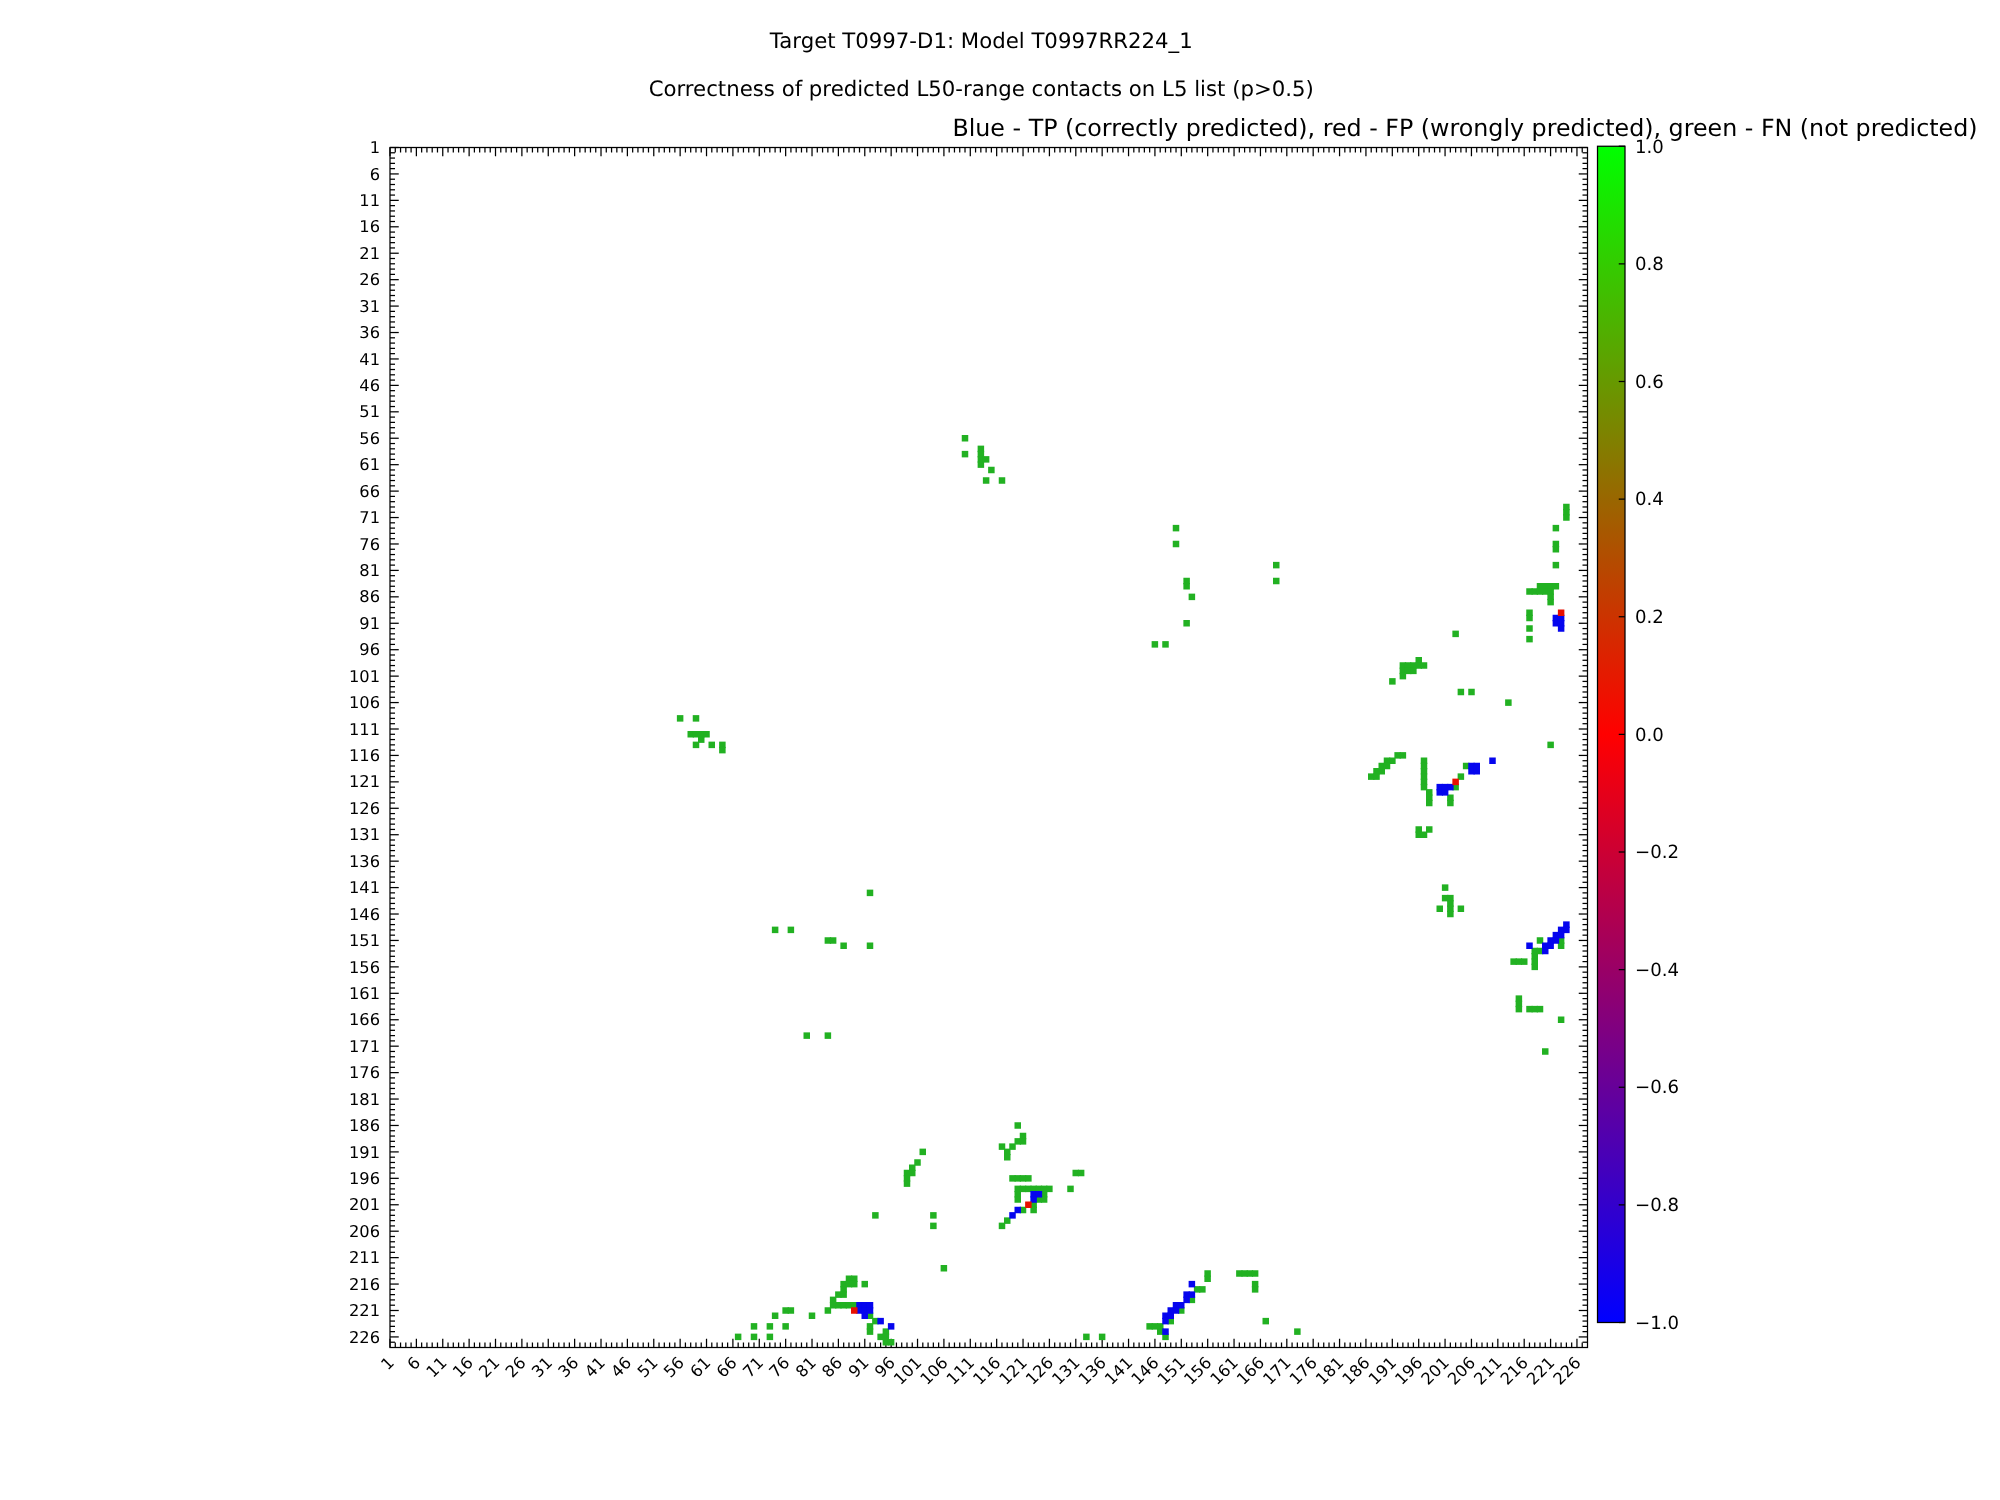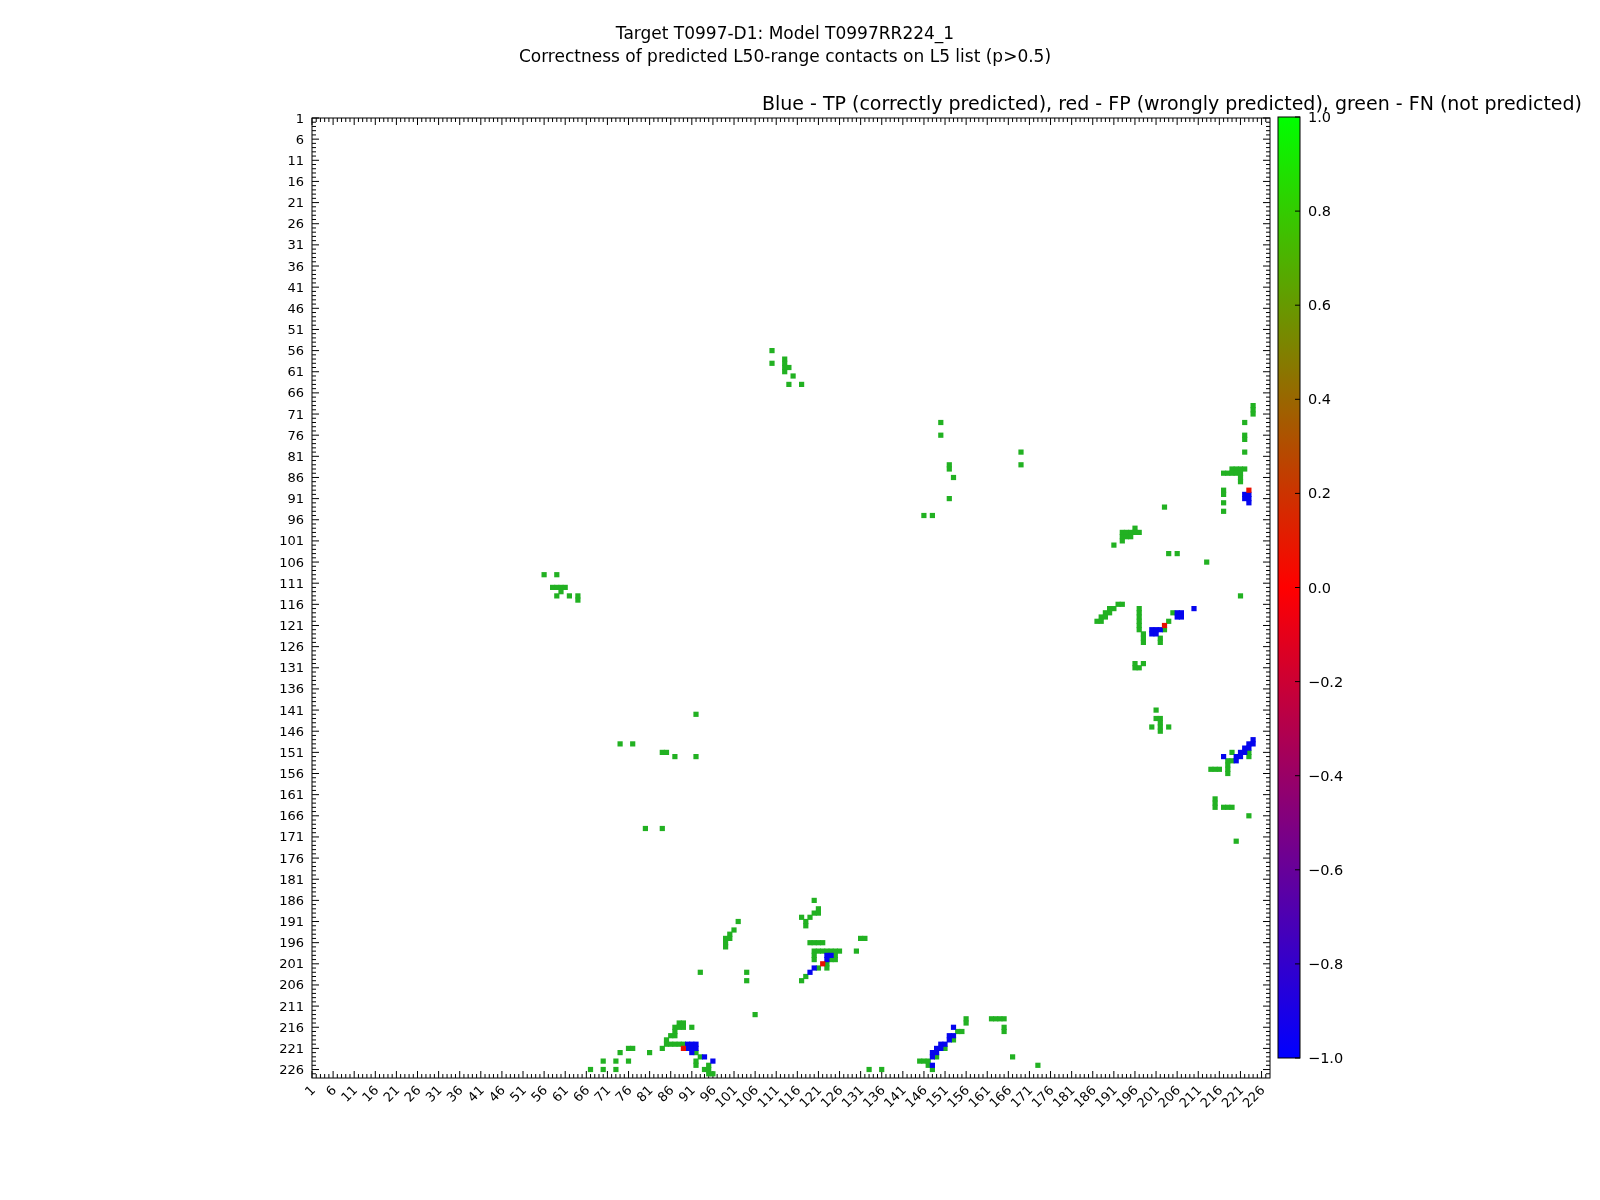--- a/index.html
+++ b/index.html
@@ -1,20 +1,20 @@
 <!DOCTYPE html>
 <html><head>
 <meta charset="utf-8">
 <style>
   html,body{margin:0;padding:0;background:#fff;}
   #figure{position:relative;width:1600px;height:1200px;background:#fff;overflow:hidden;
           font-family:"DejaVu Sans","Liberation Sans",sans-serif;color:#000;}
   .suptitle{position:absolute;left:0;width:1570px;text-align:center;font-size:17px;line-height:22px;}
   #supt1{top:22px;}
-  #supt2{top:45px;}
+  #supt2{top:61px;}
   #axtitle{position:absolute;top:92px;left:0;width:1582px;text-align:right;font-size:19px;}
   svg text.tick{font-family:"DejaVu Sans","Liberation Sans",sans-serif;font-size:13px;fill:#000;}
   svg text.cbtick{font-family:"DejaVu Sans","Liberation Sans",sans-serif;font-size:14.5px;fill:#000;}
 </style>
 </head>
 <body>
 
 <div id="figure">
   <div class="suptitle" id="supt1">Target T0997-D1: Model T0997RR224_1</div>
   <div class="suptitle" id="supt2">Correctness of predicted L50-range contacts on L5 list (p&gt;0.5)</div>

